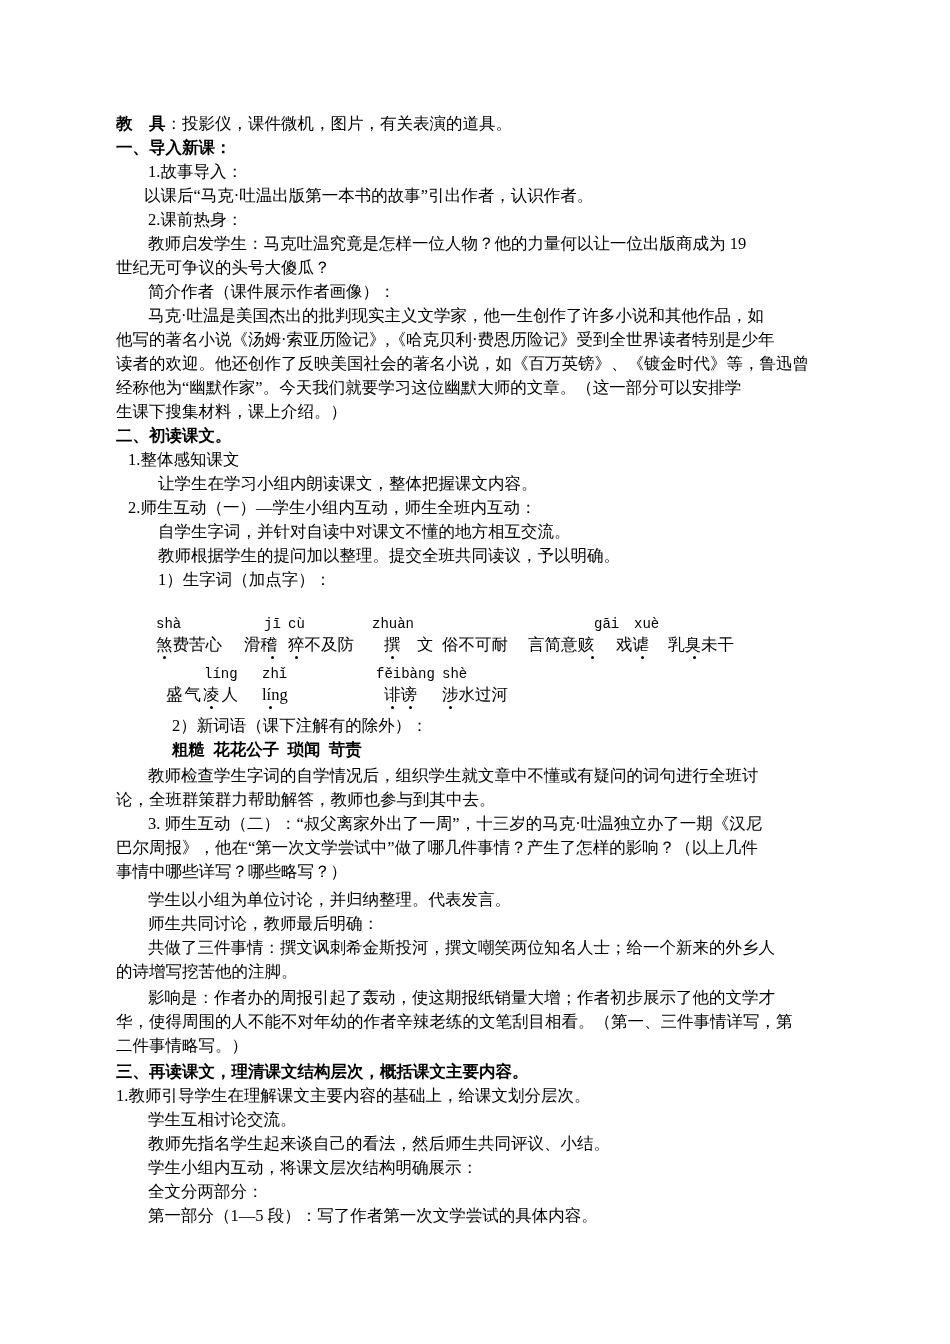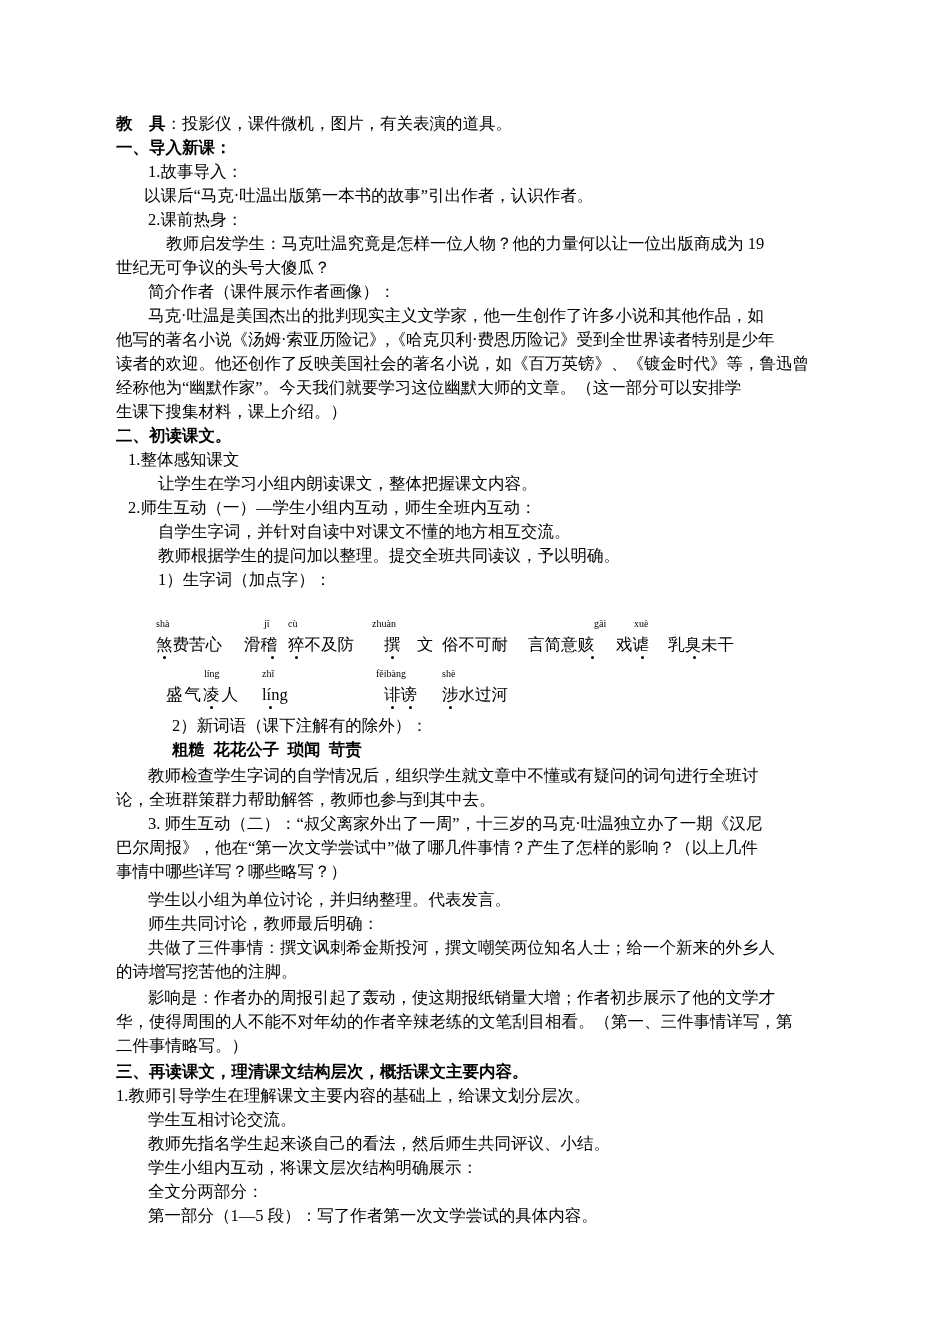--- a/index.html
+++ b/index.html
@@ -5,39 +5,39 @@
   html, body { margin: 0; padding: 0; background: #ffffff; }
   body { width: 950px; height: 1344px; position: relative; overflow: hidden;
          font-family: "Liberation Serif", "DejaVu Serif", serif; color: #000; }
   .page { position: absolute; left: 116px; top: 112px; width: 744px; font-size: 16.5px; }
   .line { position: absolute; left: 0; white-space: nowrap; line-height: 24px; height: 24px; }
   .bold { font-weight: bold; }
   .ind1 { left: 32px; }
   .ind0b { left: 16px; }
   .ruby-row { position: absolute; left: 0; height: 46px; white-space: nowrap; }
   .rw { position: absolute; top: 0; display: inline-block; }
-  .py { position: absolute; top: 0; font-family: Liberation Serif, serif;
-        font-size: 10px; line-height: 12px; white-space: nowrap; }
+  .py { position: absolute; top: 0; font-family: Liberation Mono, monospace;
+        font-size: 14px; line-height: 12px; white-space: nowrap; }
   .hz { position: absolute; top: 16px; font-size: 16.5px; line-height: 22px; white-space: nowrap; }
   .dot { position: absolute; top: 38px; width: 3px; height: 3px; border-radius: 50%; background: #000; }
 </style>
 </head>
 <body>
 
 <div class="page">
 
   <div class="line" style="top:0px;">
     <span class="bold">教　具</span><span>：投影仪，课件微机，图片，有关表演的道具。</span>
   </div>
 
   <div class="line bold" style="top:24px;">一、导入新课：</div>
   <div class="line ind1" style="top:48px;">1.故事导入：</div>
   <div class="line ind0b" style="left:28px; top:72px;">以课后“马克·吐温出版第一本书的故事”引出作者，认识作者。</div>
   <div class="line ind1" style="top:96px;">2.课前热身：</div>
-  <div class="line ind1" style="top:120px;margin-left:18px;">教师启发学生：马克吐温究竟是怎样一位人物？他的力量何以让一位出版商成为 19</div>
+  <div class="line ind1" style="top:120px;">教师启发学生：马克吐温究竟是怎样一位人物？他的力量何以让一位出版商成为 19</div>
   <div class="line" style="top:144px;">世纪无可争议的头号大傻瓜？</div>
   <div class="line ind1" style="top:168px;">简介作者（课件展示作者画像）：</div>
   <div class="line ind1" style="top:192px;">马克·吐温是美国杰出的批判现实主义文学家，他一生创作了许多小说和其他作品，如</div>
   <div class="line" style="top:216px;">他写的著名小说《汤姆·索亚历险记》,《哈克贝利·费恩历险记》受到全世界读者特别是少年</div>
   <div class="line" style="top:240px;">读者的欢迎。他还创作了反映美国社会的著名小说，如《百万英镑》、《镀金时代》等，鲁迅曾</div>
   <div class="line" style="top:264px;">经称他为“幽默作家”。今天我们就要学习这位幽默大师的文章。（这一部分可以安排学</div>
   <div class="line" style="top:288px;">生课下搜集材料，课上介绍。）</div>
 
   <div class="line bold" style="top:312px;">二、初读课文。</div>
   <div class="line" style="left:12px; top:336px;">1.整体感知课文</div>

